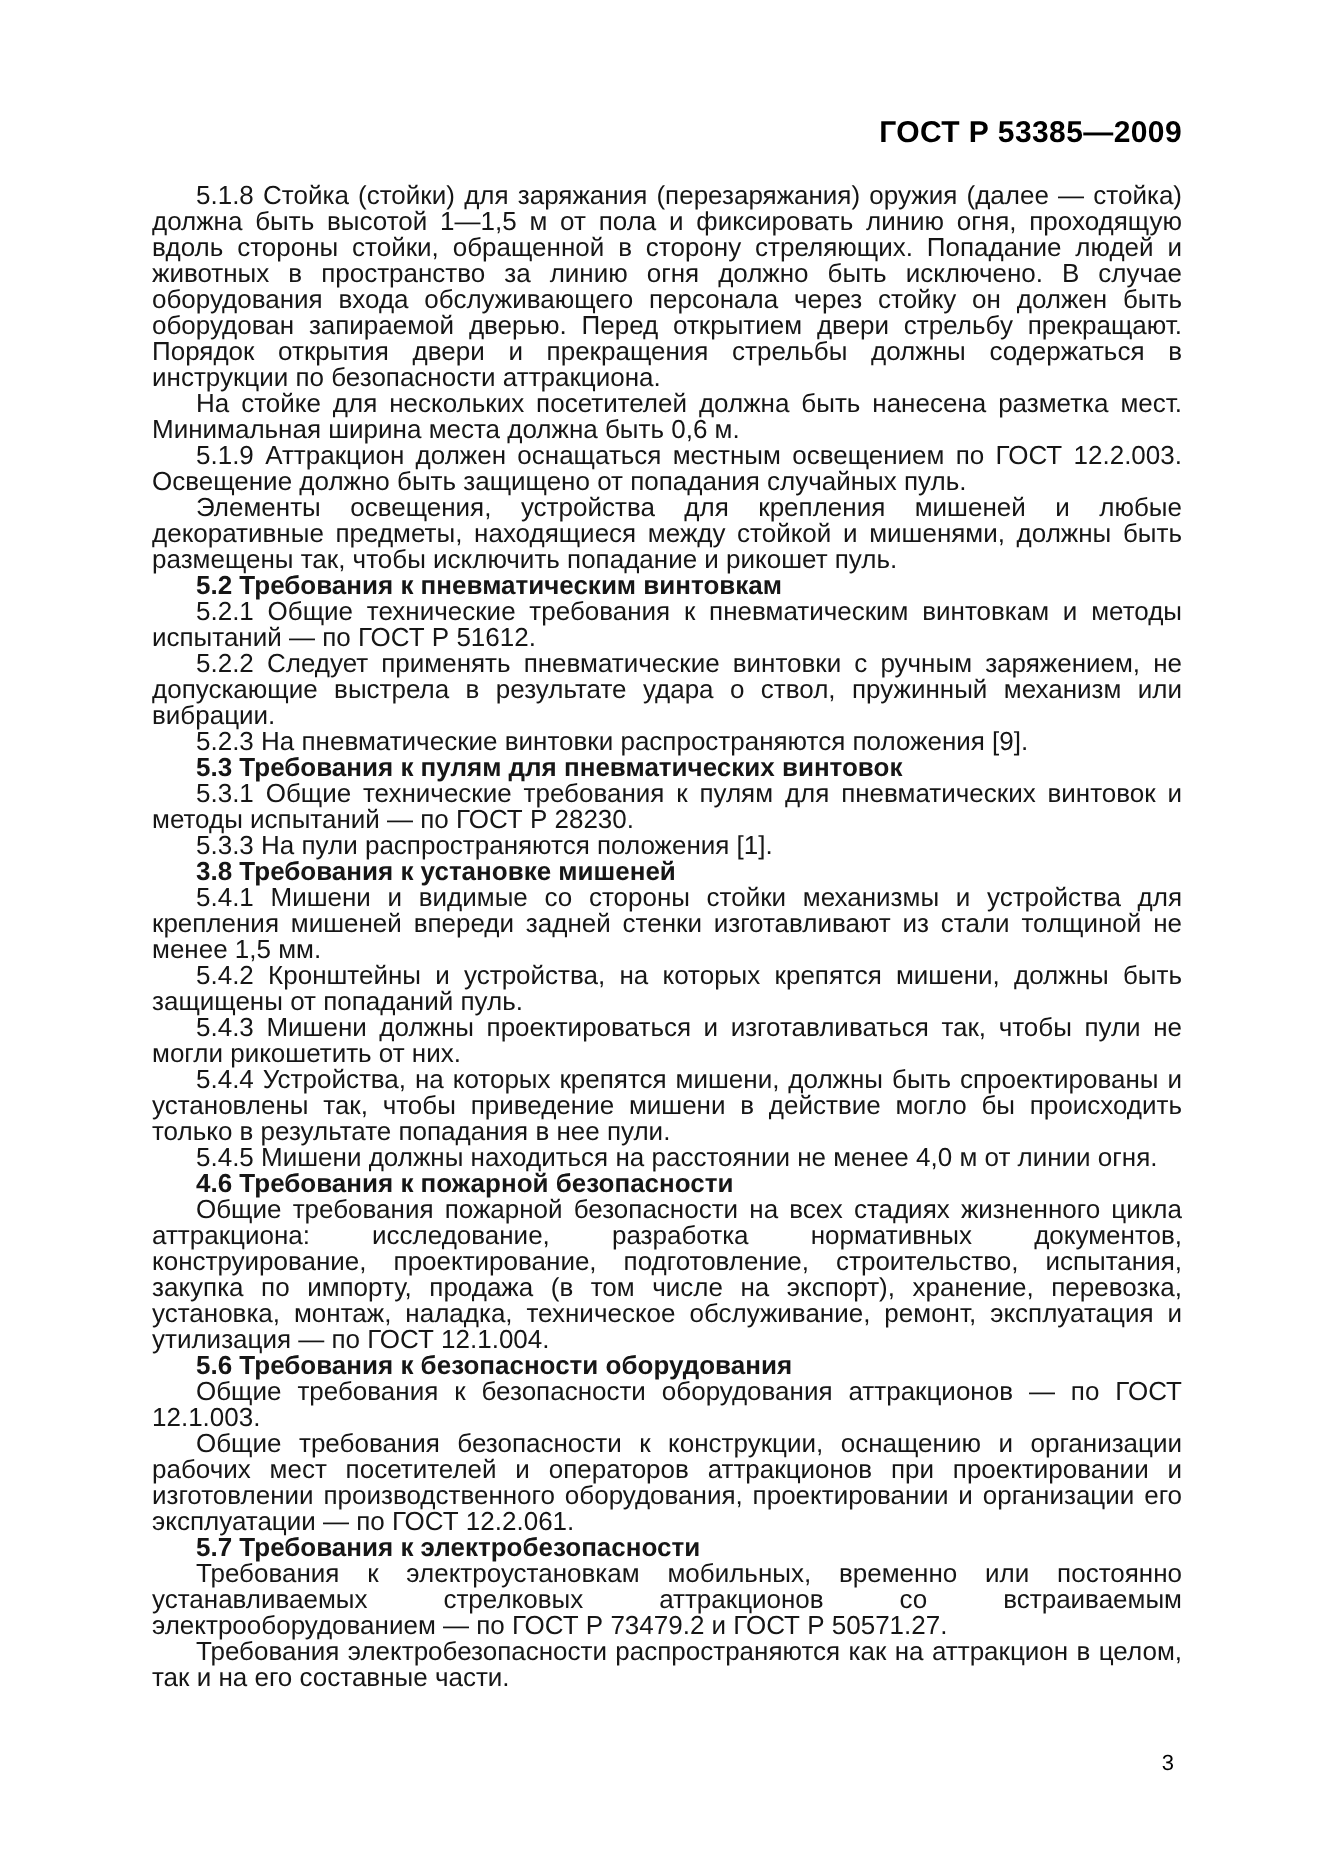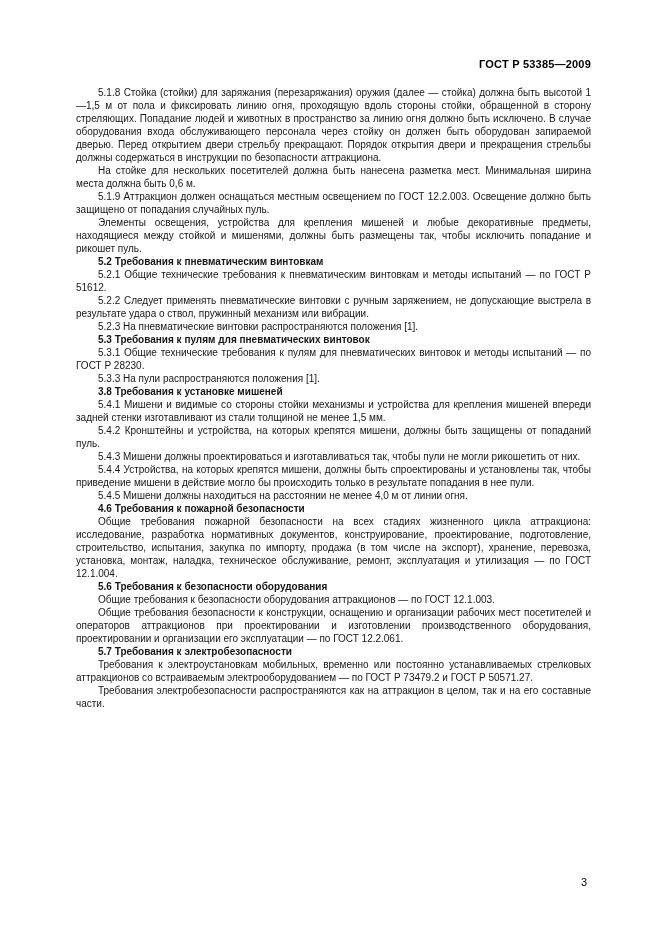--- a/index.html
+++ b/index.html
@@ -10,28 +10,28 @@
     width: 661px;
     height: 936px;
     margin: 0 auto;
     background: #ffffff;
     color: #111111;
     padding: 58px 70px 0 76px;
     overflow: hidden;
   }
   .header {
     text-align: right;
-    font-size: 11px;
+    font-size: 15px;
     font-weight: bold;
     color: #000000;
     margin-bottom: 16px;
     letter-spacing: 0.2px;
   }
   .content {
-    font-size: 10px;
+    font-size: 13px;
     line-height: 13px;
     text-align: justify;
     color: #161616;
   }
   .para { text-indent: 22px; }
   .para.heading { font-weight: bold; }
   .footer {
     position: absolute;
     right: 74px;
     bottom: 48px;
@@ -48,21 +48,21 @@
   </div>
 
   <div class="content" id="content">
       <p class="para body">5.1.8 Стойка (стойки) для заряжания (перезаряжания) оружия (далее — стойка) должна быть высотой 1—1,5 м от пола и фиксировать линию огня, проходящую вдоль стороны стойки, обращенной в сторону стреляющих. Попадание людей и животных в пространство за линию огня должно быть исключено. В случае оборудования входа обслуживающего персонала через стойку он должен быть оборудован запираемой дверью. Перед открытием двери стрельбу прекращают. Порядок открытия двери и прекращения стрельбы должны содержаться в инструкции по безопасности аттракциона.</p>
       <p class="para body">На стойке для нескольких посетителей должна быть нанесена разметка мест. Минимальная ширина места должна быть 0,6 м.</p>
       <p class="para body">5.1.9 Аттракцион должен оснащаться местным освещением по ГОСТ 12.2.003. Освещение должно быть защищено от попадания случайных пуль.</p>
       <p class="para body">Элементы освещения, устройства для крепления мишеней и любые декоративные предметы, находящиеся между стойкой и мишенями, должны быть размещены так, чтобы исключить попадание и рикошет пуль.</p>
       <p class="para heading">5.2 Требования к пневматическим винтовкам</p>
       <p class="para body">5.2.1 Общие технические требования к пневматическим винтовкам и методы испытаний — по ГОСТ Р 51612.</p>
       <p class="para body">5.2.2 Следует применять пневматические винтовки с ручным заряжением, не допускающие выстрела в результате удара о ствол, пружинный механизм или вибрации.</p>
-      <p class="para body">5.2.3 На пневматические винтовки распространяются положения [1].</p>
+      <p class="para body">5.2.3 На пневматические винтовки распространяются положения [9].</p>
       <p class="para heading">5.3 Требования к пулям для пневматических винтовок</p>
       <p class="para body">5.3.1 Общие технические требования к пулям для пневматических винтовок и методы испытаний — по ГОСТ Р 28230.</p>
       <p class="para body">5.3.3 На пули распространяются положения [1].</p>
       <p class="para heading">3.8 Требования к установке мишеней</p>
       <p class="para body">5.4.1 Мишени и видимые со стороны стойки механизмы и устройства для крепления мишеней впереди задней стенки изготавливают из стали толщиной не менее 1,5 мм.</p>
       <p class="para body">5.4.2 Кронштейны и устройства, на которых крепятся мишени, должны быть защищены от попаданий пуль.</p>
       <p class="para body">5.4.3 Мишени должны проектироваться и изготавливаться так, чтобы пули не могли рикошетить от них.</p>
       <p class="para body">5.4.4 Устройства, на которых крепятся мишени, должны быть спроектированы и установлены так, чтобы приведение мишени в действие могло бы происходить только в результате попадания в нее пули.</p>
       <p class="para body">5.4.5 Мишени должны находиться на расстоянии не менее 4,0 м от линии огня.</p>
       <p class="para heading">4.6 Требования к пожарной безопасности</p>

